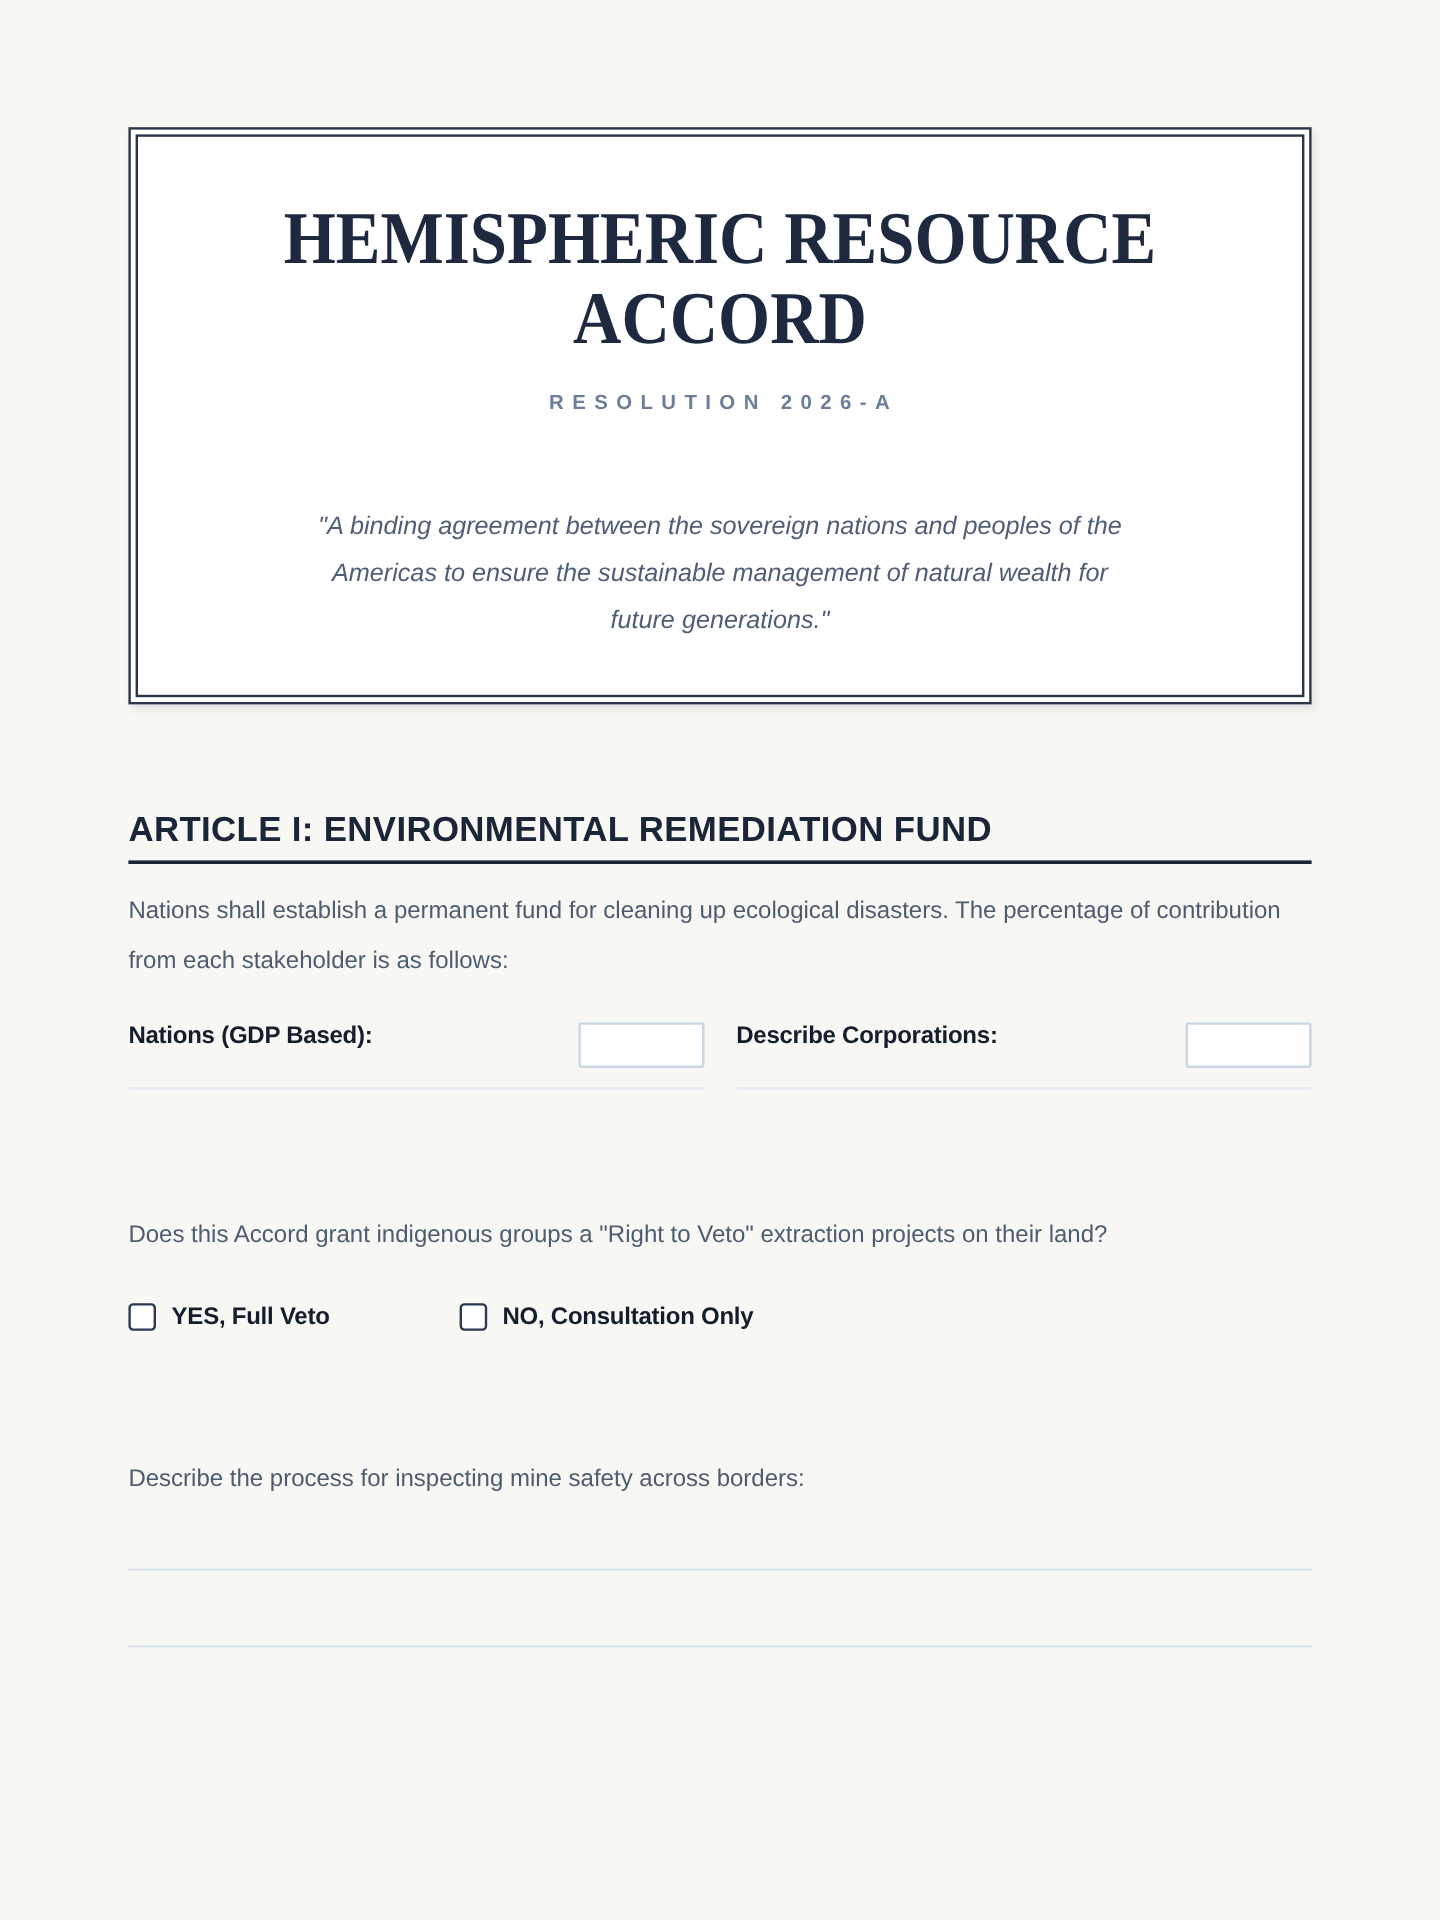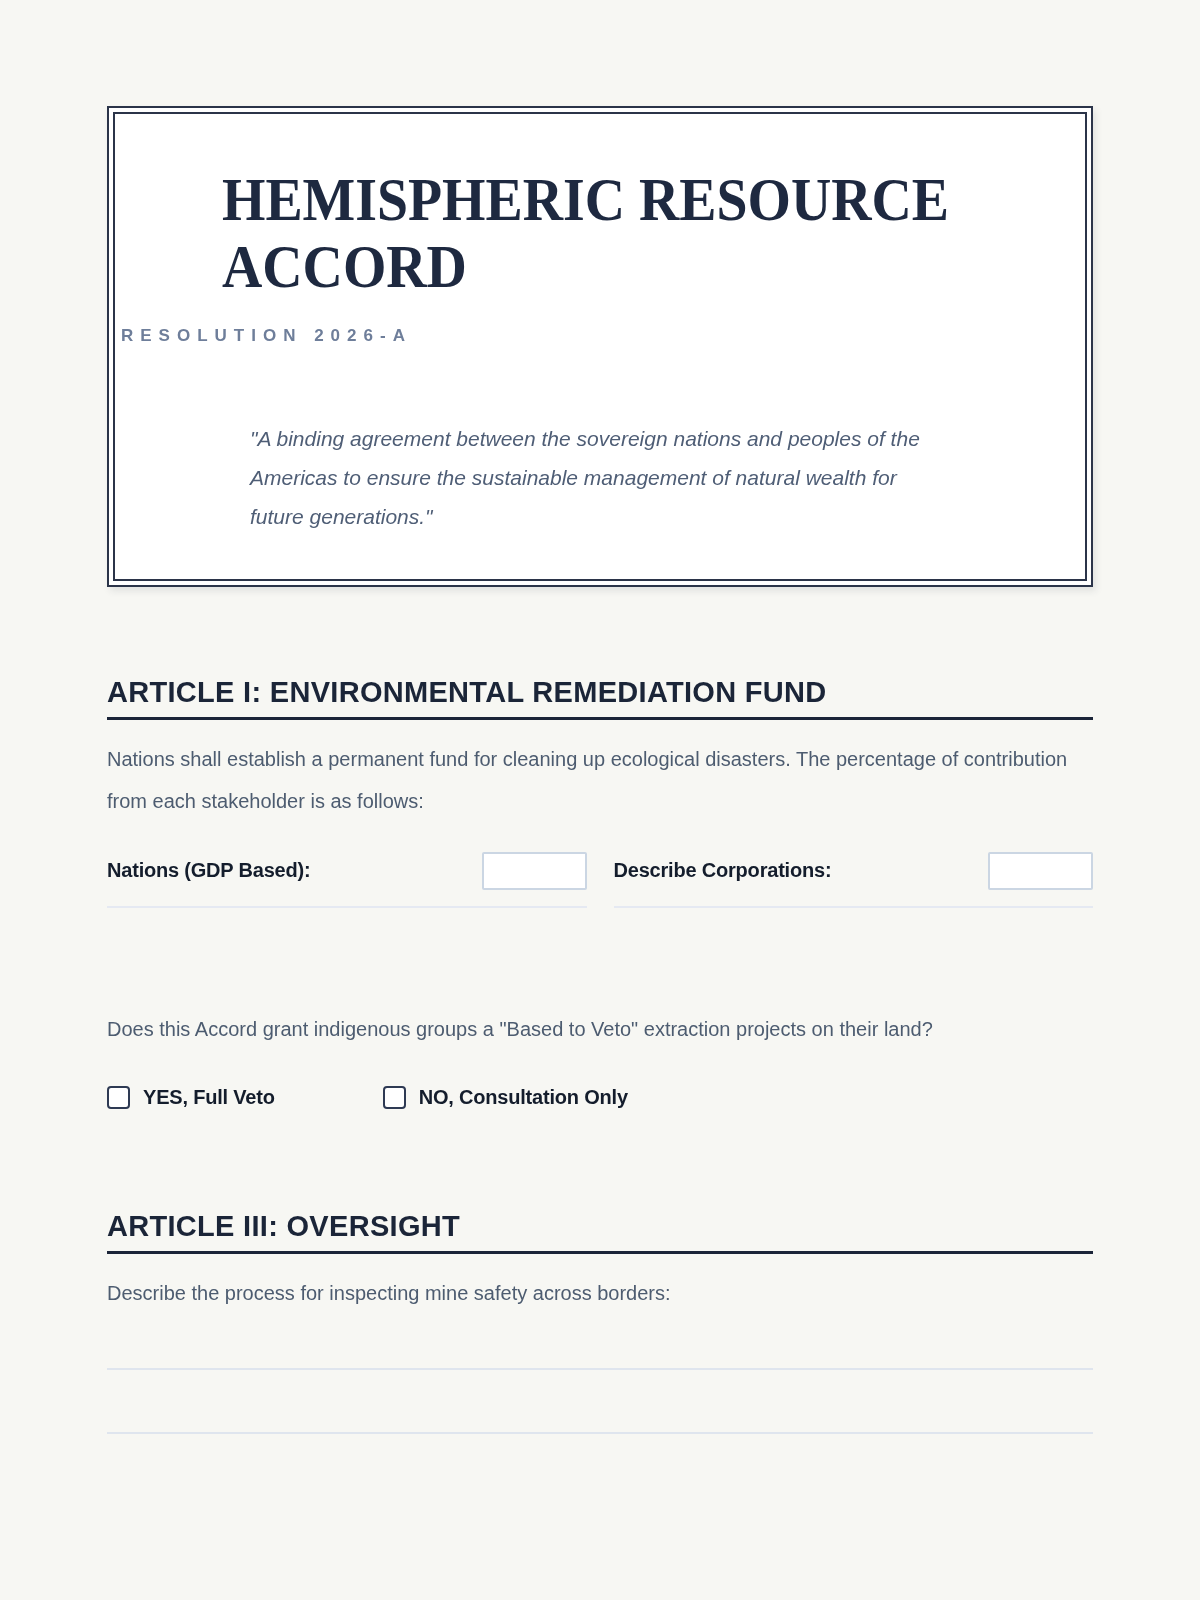--- a/index.html
+++ b/index.html
@@ -22,20 +22,21 @@
     margin-top:106px;
     border:2px solid var(--border-navy);
     background:var(--card-bg);
     padding:4px;
     box-shadow:3px 4px 7px rgba(40,50,70,0.10);
   }
   .card-inner{
     border:2px solid var(--border-navy);
     background:var(--card-bg);
     height:469px;
+    text-align:center;
     padding-top:52px;
   }
   .accord-title{
     font-family:"Liberation Serif",serif;
     font-weight:700;
     font-size:62px;
     line-height:1.08;
     color:#1e2940;
     max-width:840px;
     margin:0 auto;
@@ -78,21 +79,21 @@
     line-height:2.1;
     color:var(--slate);
   }
   .section-1{margin-top:90px;}
   .section-2{margin-top:100px;}
   .section-3{margin-top:102px;}
 
   
   .fields-row{display:flex;gap:27px;margin-top:30px;}
   .field{
-    flex:1;display:flex;align-items:center;justify-content:space-between;
+    flex:1;display:flex;align-items:flex-start;justify-content:space-between;
     border-bottom:2px solid var(--rule);
     padding-bottom:16px;
   }
   .field-label{
     font-weight:bold;font-size:20px;color:var(--ink);letter-spacing:-0.2px;
   }
   .field input{
     width:105px;height:38px;
     border:2px solid var(--input-border);
     border-radius:2px;
@@ -143,35 +144,34 @@
         <input type="text" value="" style="">
       </div>
       <div class="field">
         <span class="field-label">Describe Corporations:</span>
         <input type="text" value="" style="">
       </div>
     </div>
   </div>
 
   <div class="section section-2">
-    <p>Does this Accord grant indigenous groups a "Based to Veto" extraction projects on their land?</p>
+    <p>Does this Accord grant indigenous groups a "Right to Veto" extraction projects on their land?</p>
     <div class="options-row">
       <div class="option">
         <span class="checkbox"></span>
         <span class="option-label">YES, Full Veto</span>
       </div>
       <div class="option">
         <span class="checkbox"></span>
         <span class="option-label">NO, Consultation Only</span>
       </div>
     </div>
   </div>
 
   <div class="section section-3">
-    <h2>ARTICLE III: OVERSIGHT</h2>
     <p>Describe the process for inspecting mine safety across borders:</p>
     <div class="answer-area">
       <div class="answer-line first"></div>
       <div class="answer-line"></div>
     </div>
   </div>
 
 </div>
 
 </body></html>

